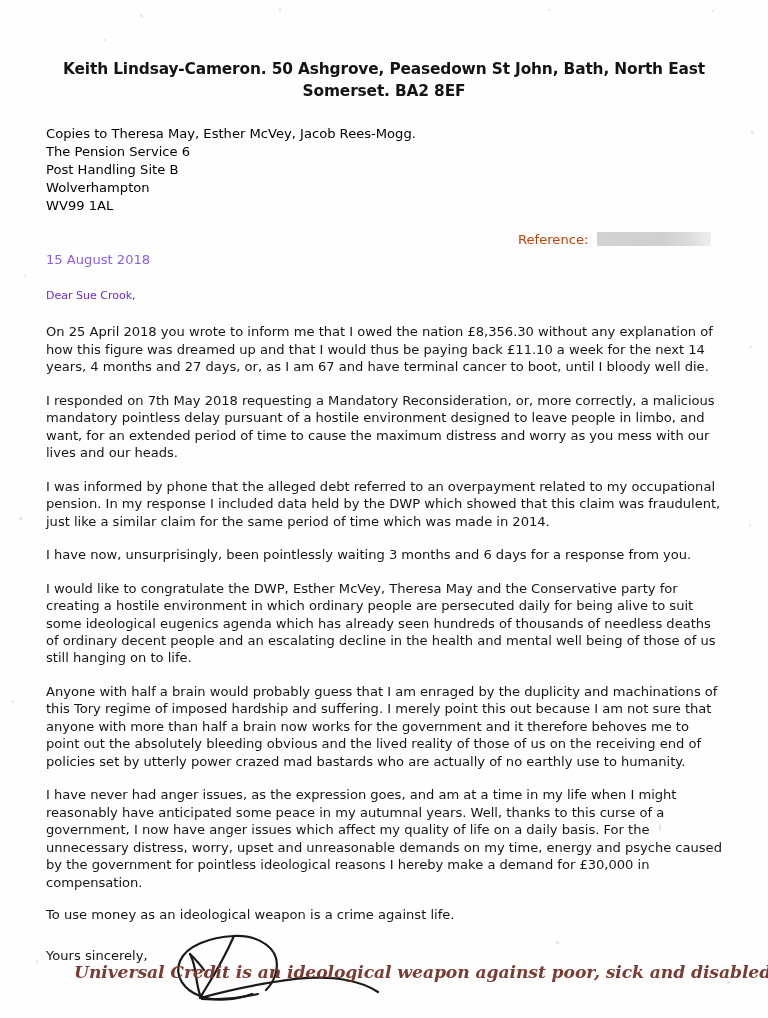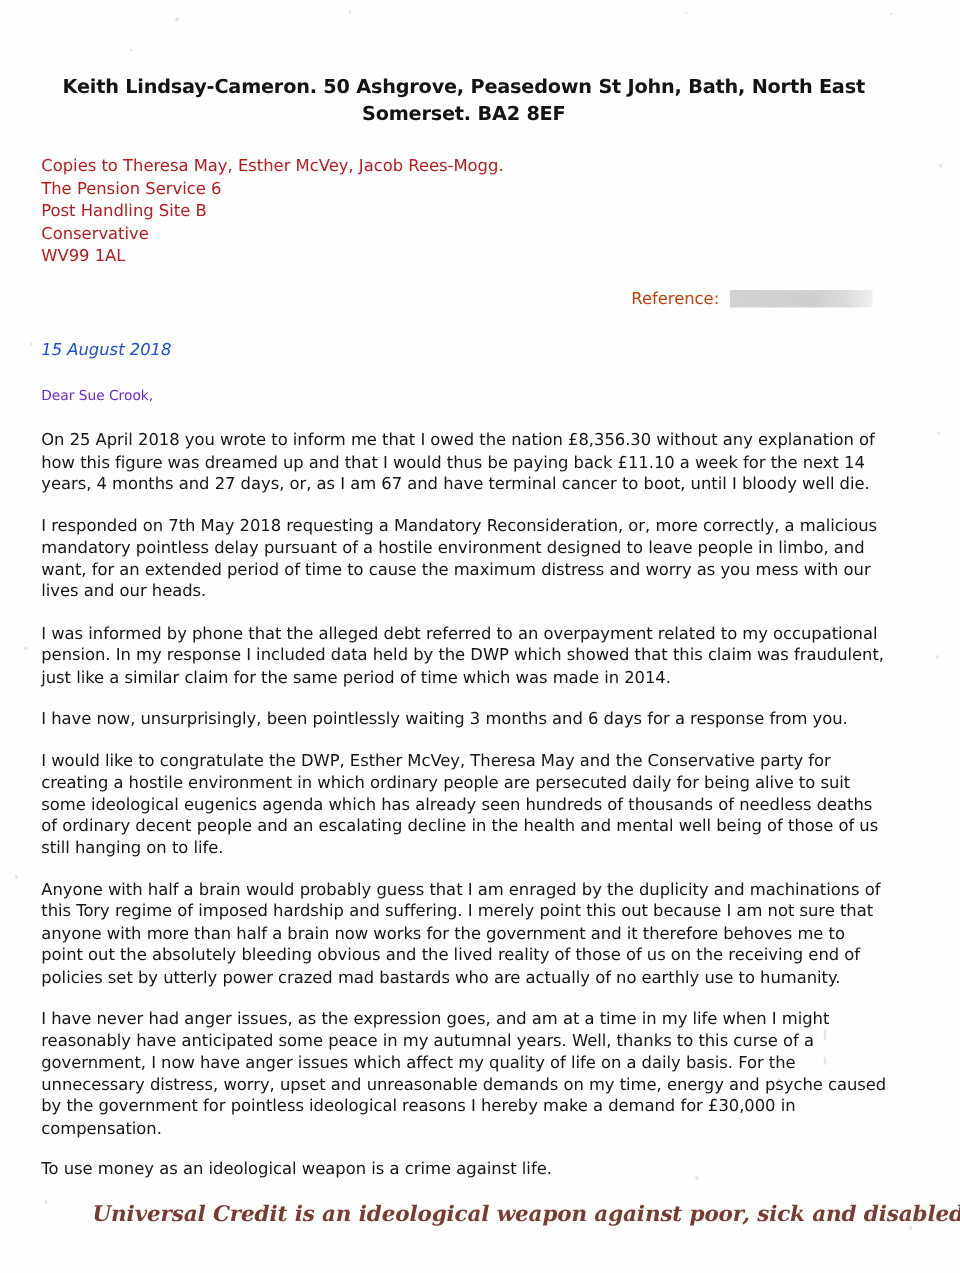--- a/index.html
+++ b/index.html
@@ -25,39 +25,39 @@
   
   .speck {
     position: absolute;
     background: #cfcfcf;
     border-radius: 50%;
     opacity: .55;
     pointer-events: none;
   }
   .content {
     position: absolute;
-    left: 33px;
+    left: 46px;
     top: 0;
     width: 676px;
   }
   .letterhead {
     margin-top: 59px;
     text-align: center;
     font-weight: bold;
     font-size: 15.4px;
     line-height: 1.42;
     letter-spacing: -0.15px;
     color: #141414;
     padding: 0 4px;
   }
   .address-block {
     margin-top: 22px;
     font-size: 13.1px;
     line-height: 1.37;
-    color: #b91c1c;
+    color: #000000;
   }
   .address-block div {
     white-space: pre;
   }
   .ref-row {
     position: relative;
     height: 20px;
     margin-top: 18px;
   }
   .ref-label {
@@ -69,24 +69,23 @@
   }
   .ref-redaction {
     position: absolute;
     left: 551px;
     top: 0px;
     width: 114px;
     height: 14px;
     background: linear-gradient(90deg, #d2d2d2 0%, #cfcfcf 58%, #dcdcdc 82%, #efefef 100%);
   }
   .date-line {
-    margin-top: 21px;
-    font-size: 13.1px;
-    color: #1d4ed8;
-    font-style: italic;
+    margin-top: 0;
+    font-size: 13.1px;
+    color: #8b5cf6;
   }
   .salutation {
     margin-top: 22px;
     font-size: 11px;
     color: #6d28d9;
   }
   .body-copy {
     margin-top: 21px;
   }
   .body-copy p {
@@ -157,21 +156,21 @@
   <span class="speck" style="left:36px;top:960px;width:2px;height:3px;"></span>
 
   <div class="content">
 
     <div class="letterhead">Keith Lindsay-Cameron. 50 Ashgrove, Peasedown St John, Bath, North East Somerset. BA2 8EF</div>
 
     <div class="address-block">
       <div>Copies to Theresa May, Esther McVey, Jacob Rees-Mogg.</div>
       <div>The Pension Service 6</div>
       <div>Post Handling Site B</div>
-      <div>Conservative</div>
+      <div>Wolverhampton</div>
       <div>WV99 1AL</div>
     </div>
 
     <div class="ref-row">
       <span class="ref-label">Reference:</span>
       <span class="ref-redaction"></span>
     </div>
 
     <div class="date-line">15 August 2018</div>
 
@@ -182,18 +181,34 @@
       <p>I responded on 7th May 2018 requesting a Mandatory Reconsideration, or, more correctly, a malicious mandatory pointless delay pursuant of a hostile environment designed to leave people in limbo, and want, for an extended period of time to cause the maximum distress and worry as you mess with our lives and our heads.</p>
       <p>I was informed by phone that the alleged debt referred to an overpayment related to my occupational pension. In my response I included data held by the DWP which showed that this claim was fraudulent, just like a similar claim for the same period of time which was made in 2014.</p>
       <p>I have now, unsurprisingly, been pointlessly waiting 3 months and 6 days for a response from you.</p>
       <p>I would like to congratulate the DWP, Esther McVey, Theresa May and the Conservative party for creating a hostile environment in which ordinary people are persecuted daily for being alive to suit some ideological eugenics agenda which has already seen hundreds of thousands of needless deaths of ordinary decent people and an escalating decline in the health and mental well being of those of us still hanging on to life.</p>
       <p>Anyone with half a brain would probably guess that I am enraged by the duplicity and machinations of this Tory regime of imposed hardship and suffering. I merely point this out because I am not sure that anyone with more than half a brain now works for the government and it therefore behoves me to point out the absolutely bleeding obvious and the lived reality of those of us on the receiving end of policies set by utterly power crazed mad bastards who are actually of no earthly use to humanity.</p>
       <p>I have never had anger issues, as the expression goes, and am at a time in my life when I might reasonably have anticipated some peace in my autumnal years. Well, thanks to this curse of a government, I now have anger issues which affect my quality of life on a daily basis. For the unnecessary distress, worry, upset and unreasonable demands on my time, energy and psyche caused by the government for pointless ideological reasons I hereby make a demand for £30,000 in compensation.</p>
     </div>
 
     <div class="closing">To use money as an ideological weapon is a crime against life.</div>
 
+    <div class="sign-off-row">
+      <span class="sign-off-label">Yours sincerely,</span>
+      <span class="signature">
+        <svg width="250" height="82" viewBox="0 0 250 82" fill="none" xmlns="http://www.w3.org/2000/svg" aria-hidden="true">
+          <g stroke="#1a1a1a" stroke-width="2.2" fill="none" stroke-linecap="round" stroke-linejoin="round">
+            <path d="M72 6 C48 7, 24 16, 18 31 C12 46, 22 60, 38 66 C54 72, 74 70, 90 64"></path>
+            <path d="M72 6 C92 5, 110 14, 114 28 C117 40, 112 52, 104 60"></path>
+            <path d="M28 24 C31 30, 33 38, 34 46 C35 53, 36 59, 38 65"></path>
+            <path d="M28 24 C33 29, 38 34, 42 40"></path>
+            <path d="M72 6 C64 24, 54 42, 44 58 C41 63, 39 66, 38 68"></path>
+            <path d="M38 68 C60 62, 86 56, 112 52 C140 47, 164 46, 184 50 C200 53, 210 58, 216 62"></path>
+            <path d="M40 69 C58 70, 78 68, 96 64"></path>
+          </g>
+        </svg>
+      </span>
+    </div>
 
   </div>
 
   <div class="footer-slogan">Universal Credit is an ideological weapon against poor, sick and disabled people.</div>
 
 </div>
 
 </body></html>

